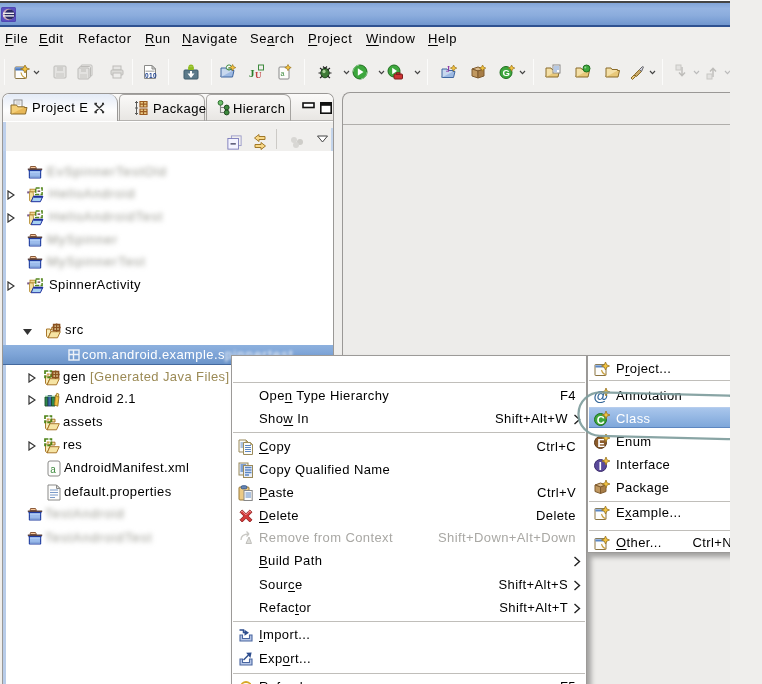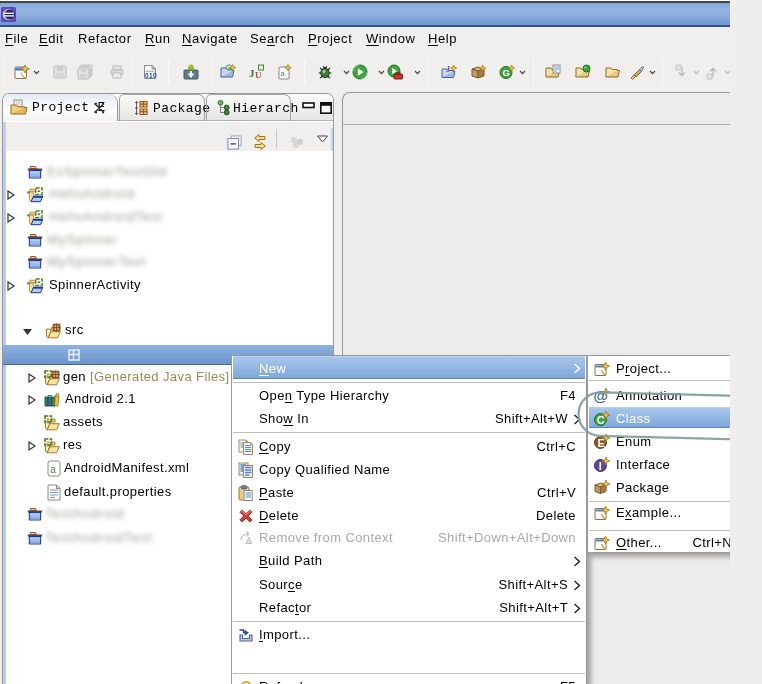--- a/index.html
+++ b/index.html
@@ -25,21 +25,21 @@
 
 #leftpanel { position:absolute; left:2px; top:93px; width:332px; height:591px;
   border:1px solid #9a9896; border-bottom:none; border-radius:7px 7px 0 0; background:#fff; overflow:hidden; }
 #tabstrip { position:absolute; left:0; top:0; width:331px; height:27px;
   background:linear-gradient(#fbfaf9, #e8e6e3); border-bottom:1px solid #b5b3b0; }
 .tab { position:absolute; top:0; height:27px; }
 #tab1 { left:0; width:115px; background:linear-gradient(#e4ebf7, #fdfdfd 60%, #f3f2f1);
   border-right:1px solid #9a9896; border-radius:7px 9px 0 0; }
 #tab2 { left:116px; width:86px; border:1px solid #a5a3a0; border-bottom:none; border-radius:5px 7px 0 0; }
 #tab3 { left:203px; width:85px; border:1px solid #a5a3a0; border-bottom:none; border-radius:5px 7px 0 0; }
-.tab .lbl { position:absolute; top:6px;font-family:Liberation Mono, monospace; }
+.tab .lbl { position:absolute; top:6px; }
 #viewbar { position:absolute; left:0; top:28px; width:331px; height:29px; background:#f0efed; }
 #tree { position:absolute; left:0; top:57px; width:331px; height:534px; background:#fff; }
 #editor { position:absolute; left:342px; top:92px; width:419px; height:592px;
   border:1px solid #9a9896; border-right:none; border-bottom:none; border-radius:8px 0 0 0; background:#edecea; }
 #editor .innerline { position:absolute; left:0; top:31px; width:419px; height:1px; background:#b0aeab; }
 
 .trow { position:absolute; left:0; width:331px; height:22px; }
 .trow .txt { position:absolute; top:2px; white-space:nowrap; }
 .blurtxt { color:#98988f; filter:blur(2.4px); letter-spacing:1px; }
 .arrow { position:absolute; }
@@ -495,20 +495,21 @@
       <svg style="position:absolute;left:42px;top:3px" width="17" height="16" viewBox="0 0 17 16">
             <use href="#srcfolder"></use>
           </svg>
       <span class="txt" style="left:62px">src</span>
     </div>
     <div id="selrow">
       <svg style="position:absolute;left:64px;top:3px" width="14" height="14" viewBox="0 0 14 14">
         <rect x="2" y="2" width="10" height="10" fill="none" stroke="#eef2f8" stroke-width="1.4"></rect>
         <path d="M2 6.5 H12 M6.5 2 V12" stroke="#eef2f8" stroke-width="1.4"></path>
       </svg>
+      <span class="txt" style="position:absolute;left:79px;top:2px;color:#fff">com.android.example.s<span style="filter:blur(1.7px);letter-spacing:1.2px">pinnertest</span></span>
     </div>
     <div class="trow" style="top:216px">
       <svg class="arrow" style="left:25px;top:6px" width="8" height="10" viewBox="0 0 8 10">
             <path d="M1 1 L7 5 L1 9 Z" fill="none" stroke="#333" stroke-width="1.2"></path>
           </svg>
       <svg style="position:absolute;left:41px;top:3px" width="17" height="16" viewBox="0 0 17 16">
             <use href="#genfolder"></use>
           </svg>
       <span class="txt" style="left:60px">gen <span style="color:#9b8a55">[Generated Java Files]</span></span>
     </div>
@@ -564,26 +565,20 @@
       <span class="txt blurtxt" style="left:42px">TestAndroidTest</span>
     </div>
   </div>
 </div>
 
 <div id="editor">
       <div class="innerline"></div>
     </div>
 
 <div class="menu" id="ctxmenu">
-  <div class="mrow hl" style="top:0px;height:23px">
-    <span class="mlabel" style="top:4px"><u>N</u>ew</span>
-    <svg class="marrow" width="8" height="11" viewBox="0 0 8 11">
-          <path d="M1.5 1 L6.5 5.5 L1.5 10" fill="none" stroke="#fff" stroke-width="1.4"></path>
-        </svg>
-  </div>
   <div class="msep" style="top:26px"></div>
   <div class="mrow" style="top:29px">
     <span class="mlabel">Ope<u>n</u> Type Hierarchy</span>
     <span class="maccel" style="right:9px">F4</span>
   </div>
   <div class="mrow" style="top:52px">
     <span class="mlabel">Sho<u>w</u> In</span>
     <span class="maccel" style="right:17px">Shift+Alt+W</span>
     <svg class="marrow" width="8" height="11" viewBox="0 0 8 11">
           <path d="M1.5 1 L6.5 5.5 L1.5 10" fill="none" stroke="#222" stroke-width="1.4"></path>
@@ -644,20 +639,26 @@
           <path d="M1.5 1 L6.5 5.5 L1.5 10" fill="none" stroke="#222" stroke-width="1.4"></path>
         </svg>
   </div>
   <div class="msep" style="top:265px"></div>
   <div class="mrow" style="top:268px">
     <svg class="micon" viewBox="0 0 16 16">
           <use href="#importicon"></use>
         </svg>
     <span class="mlabel"><u>I</u>mport...</span>
   </div>
+  <div class="mrow" style="top:292px">
+    <svg class="micon" viewBox="0 0 16 16">
+          <use href="#exporticon"></use>
+        </svg>
+    <span class="mlabel">Exp<u>o</u>rt...</span>
+  </div>
   <div class="msep" style="top:317px"></div>
   <div class="mrow" style="top:320px">
     <svg class="micon" viewBox="0 0 16 16">
           <use href="#refreshicon"></use>
         </svg>
     <span class="mlabel">Refresh</span>
     <span class="maccel" style="right:9px">F5</span>
   </div>
 </div>
 

